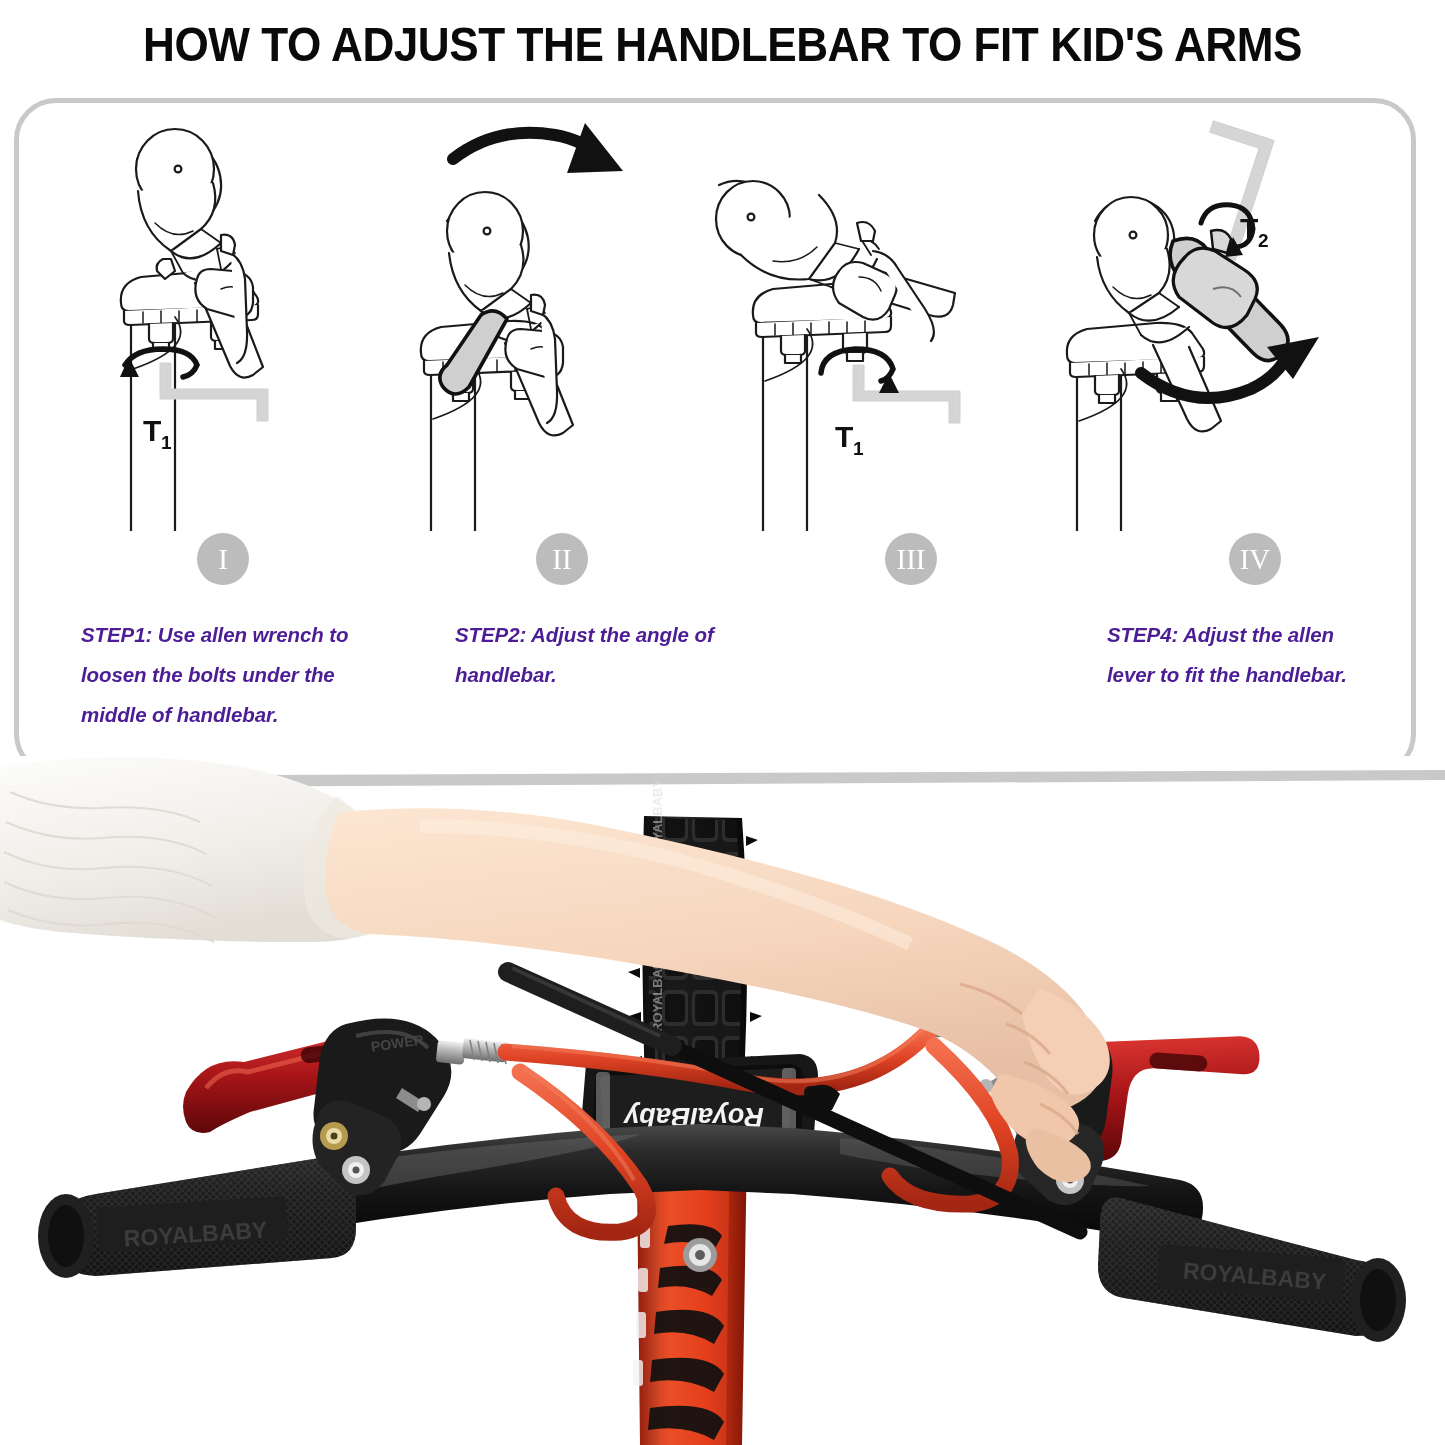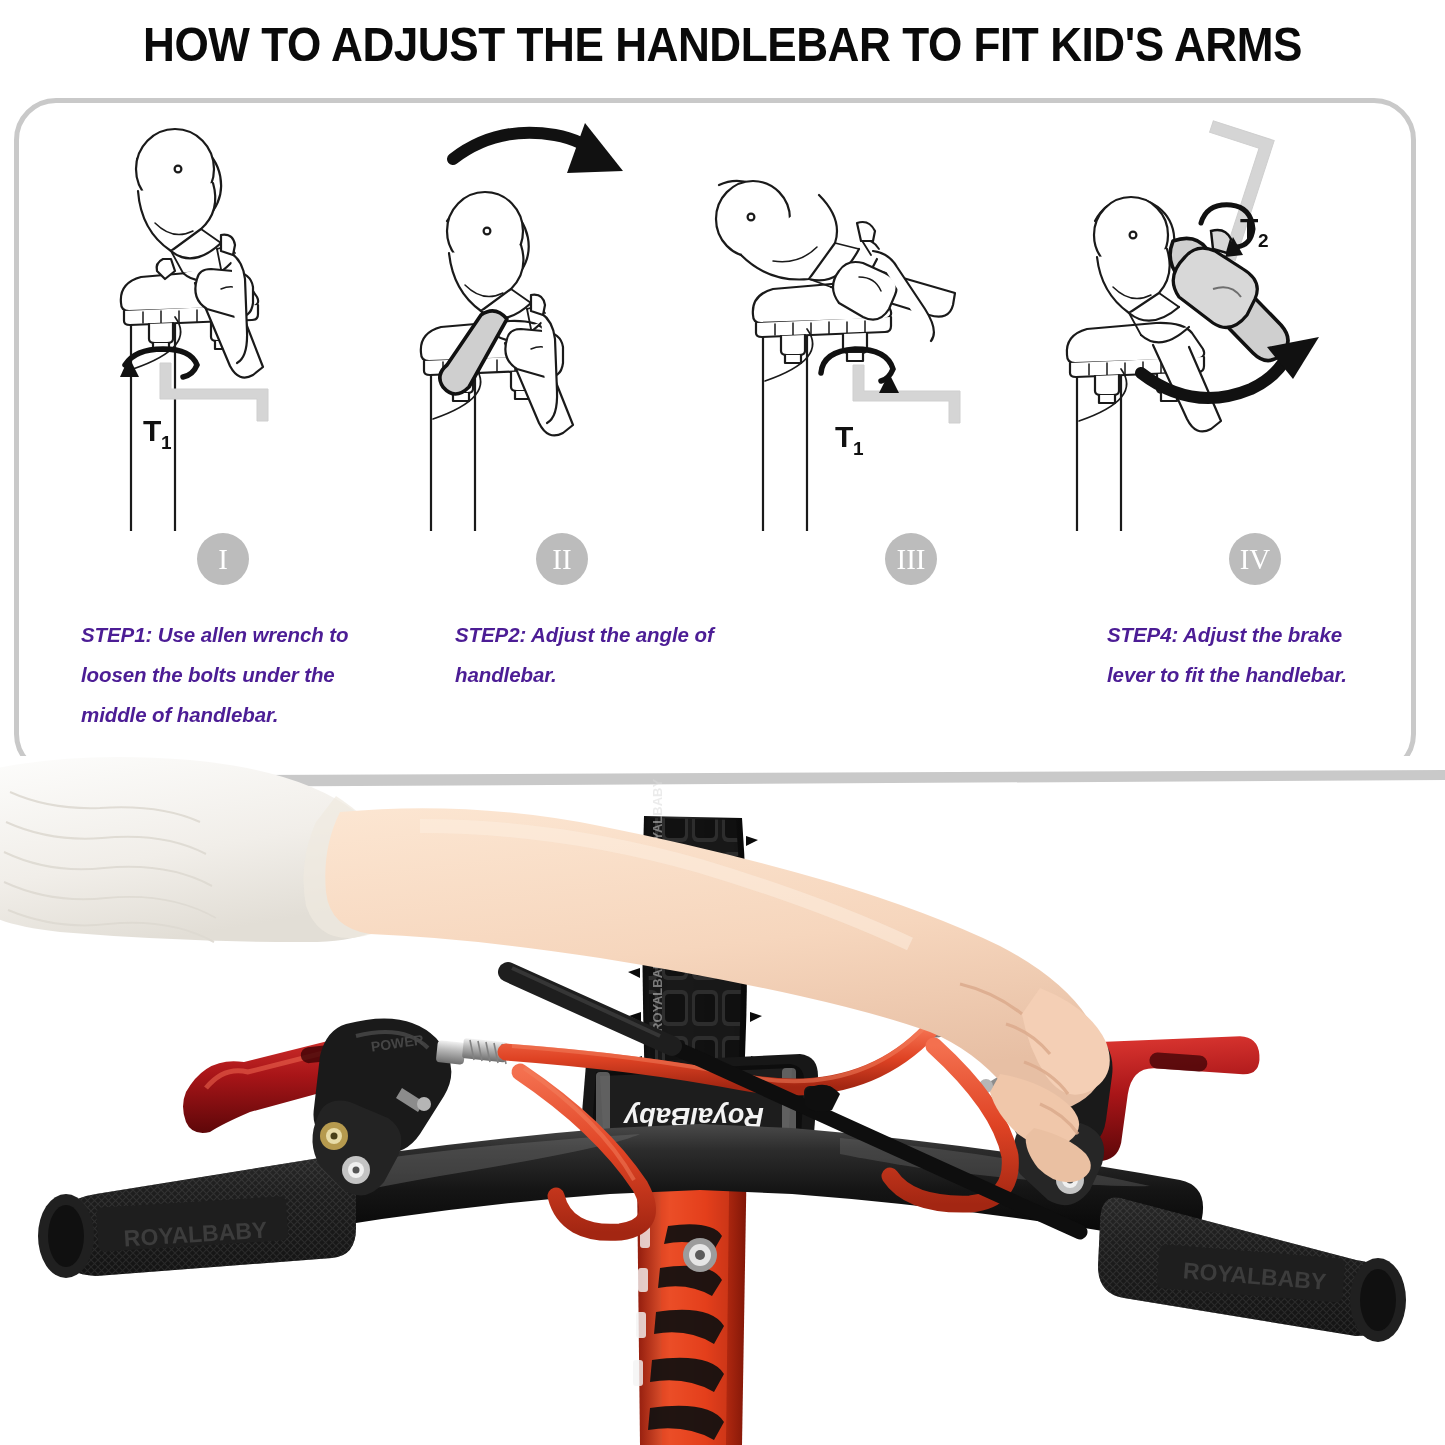--- a/index.html
+++ b/index.html
@@ -285,21 +285,21 @@
           <g>
             <path d="M86 262 Q138 302 196 278 Q222 266 234 242" fill="none" stroke="#111" stroke-width="12" stroke-linecap="round"></path>
             <path d="M212 236 L264 226 L238 268 Z" fill="#111"></path>
           </g>
 
           <text x="185" y="128" font-family="Liberation Sans, sans-serif" font-size="30" font-weight="bold" fill="#111">T</text>
           <text x="203" y="136" font-family="Liberation Sans, sans-serif" font-size="19" font-weight="bold" fill="#111">2</text>
         </svg>
       </div>
       <div class="badge">IV</div>
-      <div class="caption">STEP4: Adjust the brake lever to fit the handlebar.</div>
+      <div class="caption">STEP4: Adjust the allen lever to fit the handlebar.</div>
     </div>
 
   </div>
 </div>
 
 <div id="photo">
   <svg width="1445" height="689" viewBox="0 0 1445 689">
     <defs>
       <linearGradient id="gSkin" x1="0" y1="0" x2="0.3" y2="1">
         <stop offset="0" stop-color="#fce6d2"></stop>

